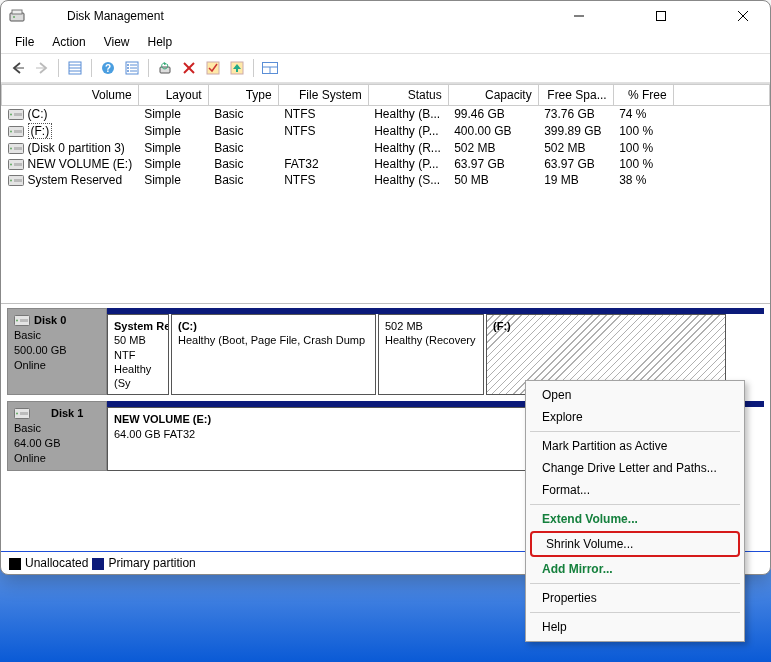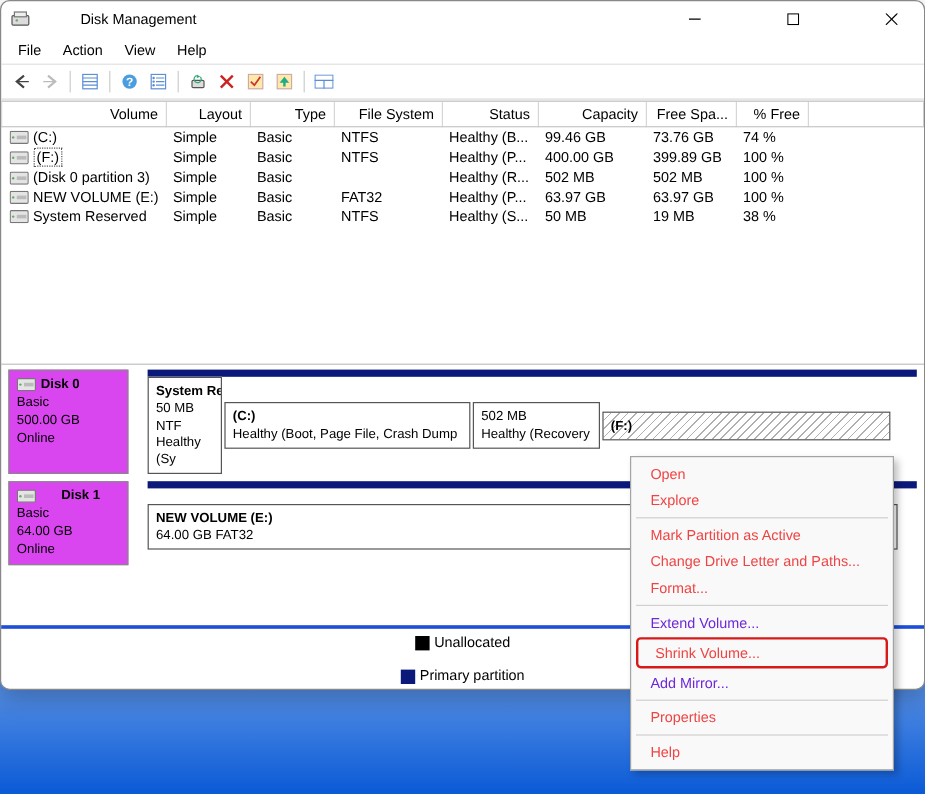--- a/index.html
+++ b/index.html
@@ -111,52 +111,50 @@
   .disk-row {
     display: flex;
     margin-bottom: 6px;
   }
   .disk-label {
     width: 100px;
     border: 1px solid #888;
     padding: 4px 6px;
     font-size: 11px;
     line-height: 1.35;
-    background: #d946ef;
+    background: #a3a3a3;
   }
   .disk-label .disk-name { font-weight: bold; }
   .disk-parts {
     flex: 1;
     display: flex;
     border-top: 6px solid #0b1a7a;
-    margin-left: 16px;
-    align-items: center;
+    margin-left: 0;
   }
   .part {
     border: 1px solid #555;
     margin-right: 2px;
     padding: 4px 6px;
     font-size: 11px;
     line-height: 1.3;
     overflow: hidden;
     background: #fff;
     position: relative;
   }
   .part.hatched {
     background: repeating-linear-gradient(135deg, #fff, #fff 4px, #b0b0b0 4px, #b0b0b0 5px);
   }
   .part .part-title { font-weight: bold; white-space: nowrap; }
   .legend {
-    border-top: 3px solid #1d4ed8;
+    border-top: 1px solid #1d4ed8;
     padding: 4px 8px;
     font-size: 12px;
     display: flex;
-    gap: 14px;
+    gap: 4px;
     align-items: center;
-    flex-direction: column;
   }
   .legend .swatch {
     display: inline-block;
     width: 12px; height: 12px;
     vertical-align: middle;
     margin-right: 4px;
   }
   .context-menu {
     position: absolute;
     left: 525px;
@@ -164,24 +162,24 @@
     width: 220px;
     background: #f9f9f9;
     border: 1px solid #a3a3a3;
     box-shadow: 3px 3px 6px rgba(0,0,0,0.25);
     padding: 3px 2px;
     font-size: 12px;
     z-index: 50;
   }
   .context-menu .cm-item {
     padding: 4px 14px;
-    color: #ef4444;
+    color: #000000;
     white-space: nowrap;
   }
-  .context-menu .cm-item.disabled { color: #6d28d9; }
+  .context-menu .cm-item.disabled { color: #15803d; font-weight: bold; }
   .context-menu .cm-sep {
     height: 1px;
     background: #d0d0d0;
     margin: 3px 2px;
   }
   .cm-highlight {
     border: 2px solid #d61a1a;
     border-radius: 4px;
     padding: 2px 12px;
     margin: 1px 2px;

